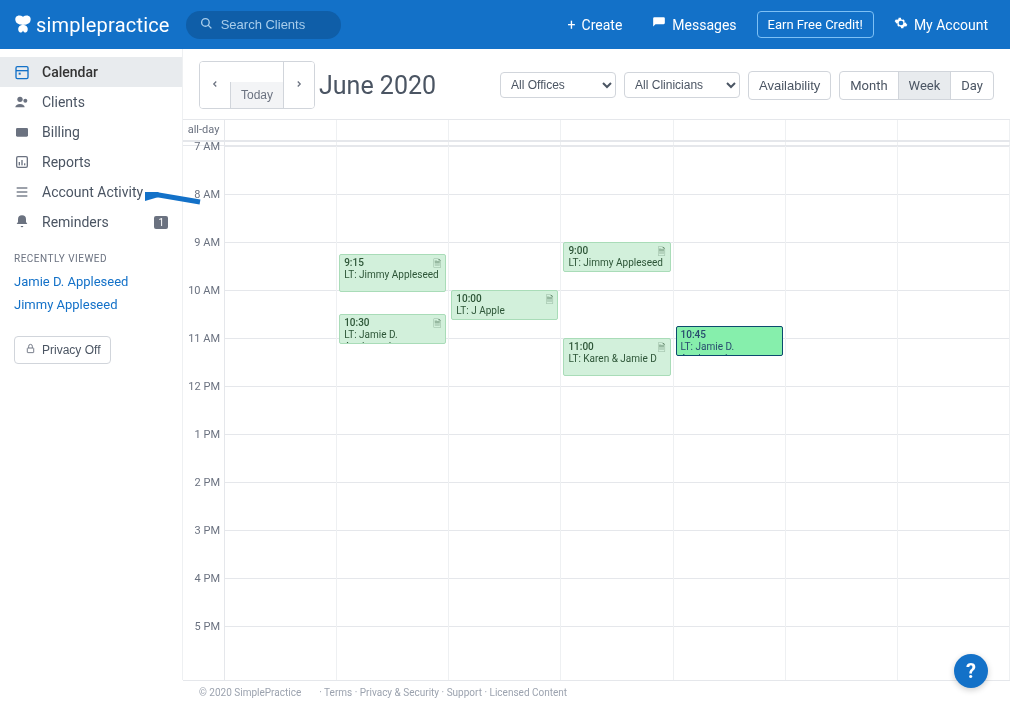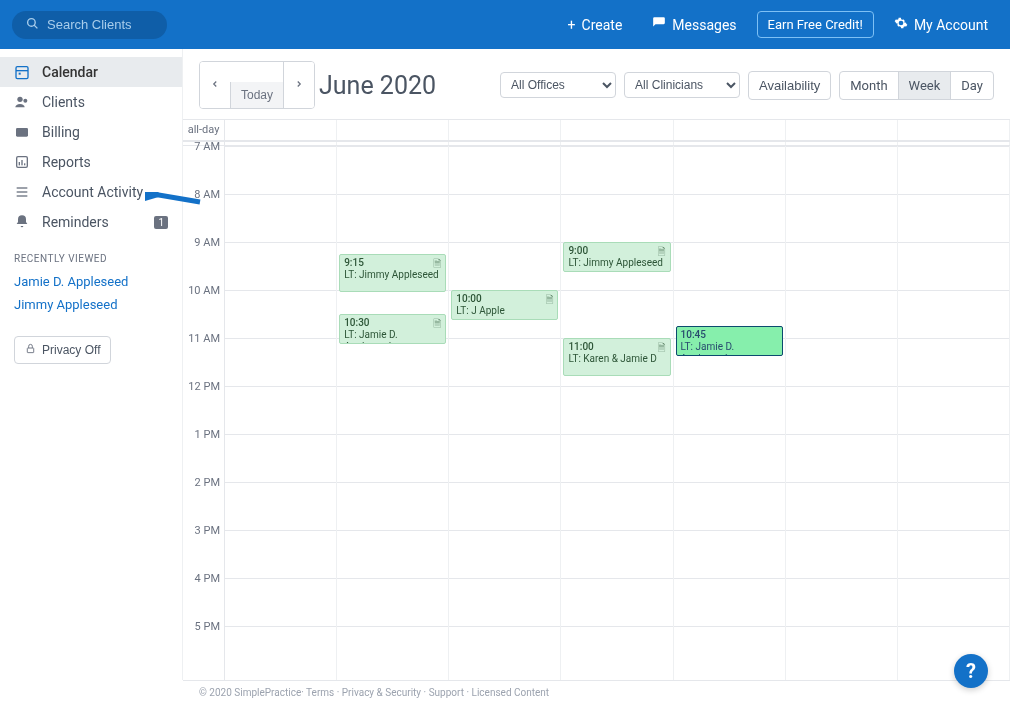--- a/index.html
+++ b/index.html
@@ -59,29 +59,37 @@
   .day-cols { flex:1; display:flex; position:relative;}
   .day-col { flex:1; border-right:1px solid #eef0f2; position:relative;}
   .hour-line { position:absolute; left:0; right:0; border-top:1px solid #e5e7eb;}
   
   .event { position:absolute; left:2px; right:2px; border-radius:2px; padding:2px 4px; font-size:10px; line-height:1.2; overflow:hidden;}
   .ev-green { background:#d2f0db; border:1px solid #a9dcb8; color:#2d5537;}
   .ev-blue { background:#86efac; border:1px solid #0c4a6e; color:#284b6e;}
   .ev-time { font-weight:500; display:block;}
   .ev-doc { position:absolute; top:3px; right:4px; font-size:10px; opacity:0.7;}
   
-  .footer { height:24px; border-top:1px solid #e5e7eb; font-size:10px; color:#9ca3af; display:flex; align-items:center; padding:0 16px; gap:0; position:absolute; bottom:0; left:183px; right:0; background:#fff;}
+  .footer { height:24px; border-top:1px solid #e5e7eb; font-size:10px; color:#9ca3af; display:flex; align-items:center; padding:0 16px; gap:18px; position:absolute; bottom:0; left:183px; right:0; background:#fff;}
   .footer a { color:#9ca3af; }
   
   .help-fab { position:absolute; right:22px; bottom:16px; width:34px; height:34px; border-radius:50%; background:#1371c8; color:#fff; display:flex; align-items:center; justify-content:center; font-size:20px; font-weight:700; box-shadow:0 2px 6px rgba(0,0,0,0.2); cursor:pointer;}
 </style>
 </head>
 <body>
 
 <div class="topbar">
+  <div class="logo-area">
+    <span class="logo-butterfly">
+      <svg viewBox="0 0 24 24" fill="#fff">
+          <path d="M12 3 C8 0 2 2 4 8 C5 11 9 12 12 12 C15 12 19 11 20 8 C22 2 16 0 12 3 Z M12 12 C9 12 6 14 7 18 C8 21 11 21 12 18 C13 21 16 21 17 18 C18 14 15 12 12 12 Z"></path>
+        </svg>
+    </span>
+    <span>simplepractice</span>
+  </div>
   <div class="search-wrap">
     <span><svg width="13" height="13" viewBox="0 0 24 24" fill="none" stroke="#a8cdeb" stroke-width="2.5">
           <circle cx="10" cy="10" r="7"></circle>
           <line x1="21" y1="21" x2="15" y2="15"></line>
         </svg></span>
     <input placeholder="Search Clients" style="">
   </div>
   <div class="top-spacer"></div>
   <div class="top-link">
     <span>+</span>

